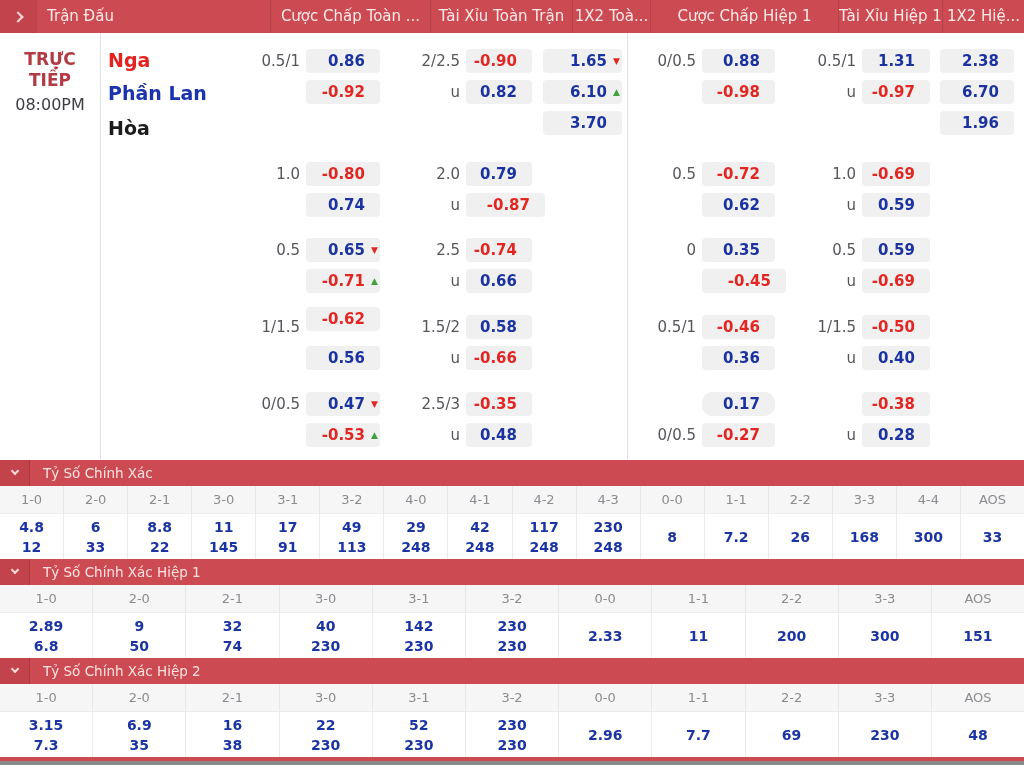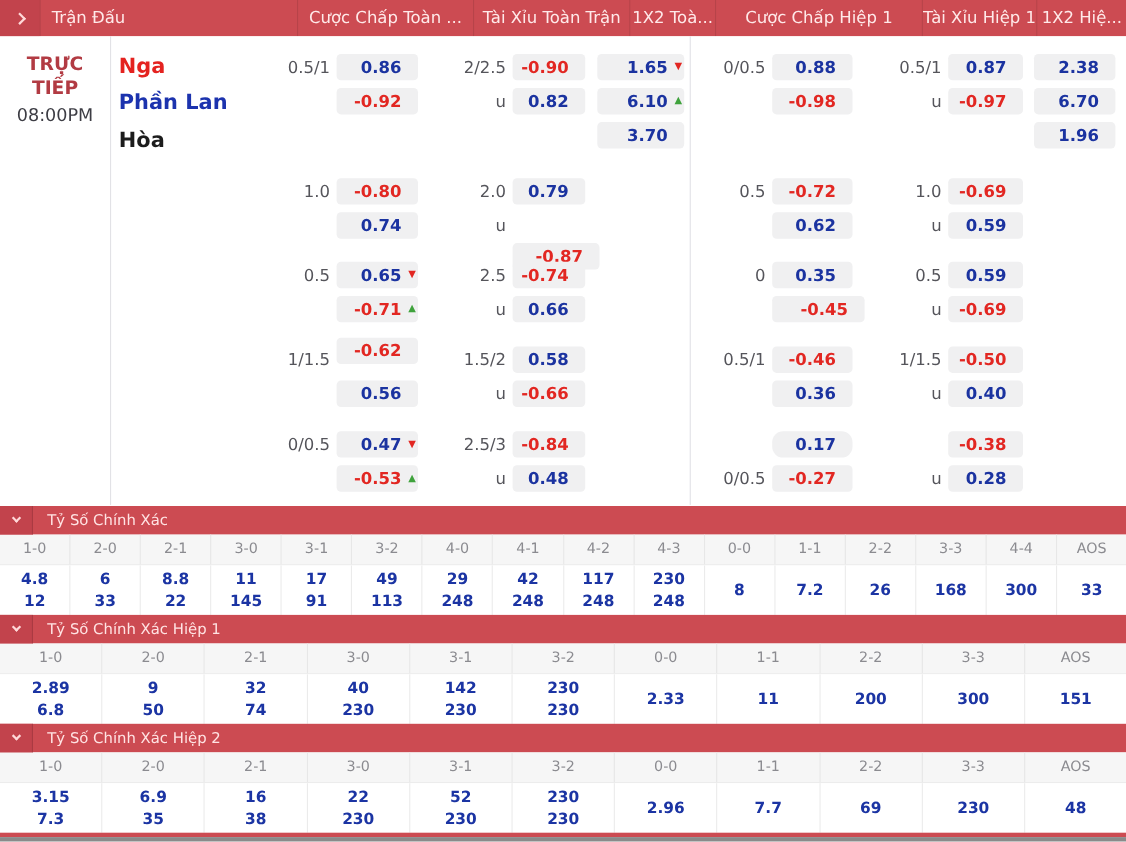--- a/index.html
+++ b/index.html
@@ -115,21 +115,21 @@
         </div>
         <div class="olbl" style="left: 628px; top: 16px; width: 68px;">0/0.5</div>
         <div class="obox" style="left: 702px; top: 16px; width: 73px;">
           <span class="oval blue">0.88</span>
         </div>
         <div class="obox" style="left: 702px; top: 47px; width: 73px;">
           <span class="oval red">-0.98</span>
         </div>
         <div class="olbl" style="left: 792px; top: 16px; width: 64px;">0.5/1</div>
         <div class="obox" style="left: 862px; top: 16px; width: 68px;">
-          <span class="oval blue">0.87</span>
+          <span class="oval blue">1.31</span>
         </div>
         <div class="olbl" style="left: 792px; top: 47px; width: 64px;">u</div>
         <div class="obox" style="left: 862px; top: 47px; width: 68px;">
           <span class="oval red">-0.97</span>
         </div>
         <div class="obox" style="left: 543px; top: 16px; width: 79px;">
           <span class="oval blue">1.65</span>
           <span class="arr down">▼</span>
         </div>
         <div class="obox" style="left: 543px; top: 47px; width: 79px;">
@@ -153,21 +153,21 @@
           <span class="oval red">-0.80</span>
         </div>
         <div class="obox" style="left: 306px; top: 160px; width: 74px;">
           <span class="oval blue">0.74</span>
         </div>
         <div class="olbl" style="left: 398px; top: 129px; width: 62px;">2.0</div>
         <div class="obox" style="left: 466px; top: 129px; width: 66px;">
           <span class="oval blue">0.79</span>
         </div>
         <div class="olbl" style="left: 398px; top: 160px; width: 62px;">u</div>
-        <div class="obox" style="left: 466px; top: 160px; width: 79px; margin-top: 28px;">
+        <div class="obox" style="left: 466px; top: 160px; width: 79px;">
           <span class="oval red">-0.87</span>
         </div>
         <div class="olbl" style="left: 628px; top: 129px; width: 68px;">0.5</div>
         <div class="obox" style="left: 702px; top: 129px; width: 73px;">
           <span class="oval red">-0.72</span>
         </div>
         <div class="obox" style="left: 702px; top: 160px; width: 73px;">
           <span class="oval blue">0.62</span>
         </div>
         <div class="olbl" style="left: 792px; top: 129px; width: 64px;">1.0</div>
@@ -244,21 +244,21 @@
         <div class="obox" style="left: 306px; top: 359px; width: 74px;">
           <span class="oval blue">0.47</span>
           <span class="arr down">▼</span>
         </div>
         <div class="obox" style="left: 306px; top: 390px; width: 74px;">
           <span class="oval red">-0.53</span>
           <span class="arr up">▲</span>
         </div>
         <div class="olbl" style="left: 398px; top: 359px; width: 62px;">2.5/3</div>
         <div class="obox" style="left: 466px; top: 359px; width: 66px;">
-          <span class="oval red">-0.84</span>
+          <span class="oval red">-0.35</span>
         </div>
         <div class="olbl" style="left: 398px; top: 390px; width: 62px;">u</div>
         <div class="obox" style="left: 466px; top: 390px; width: 66px;">
           <span class="oval blue">0.48</span>
         </div>
         <div class="obox" style="left: 702px; top: 359px; width: 73px; border-radius: 10px;">
           <span class="oval blue">0.17</span>
         </div>
         <div class="olbl" style="left: 628px; top: 390px; width: 68px;">0/0.5</div>
         <div class="obox" style="left: 702px; top: 390px; width: 73px;">

